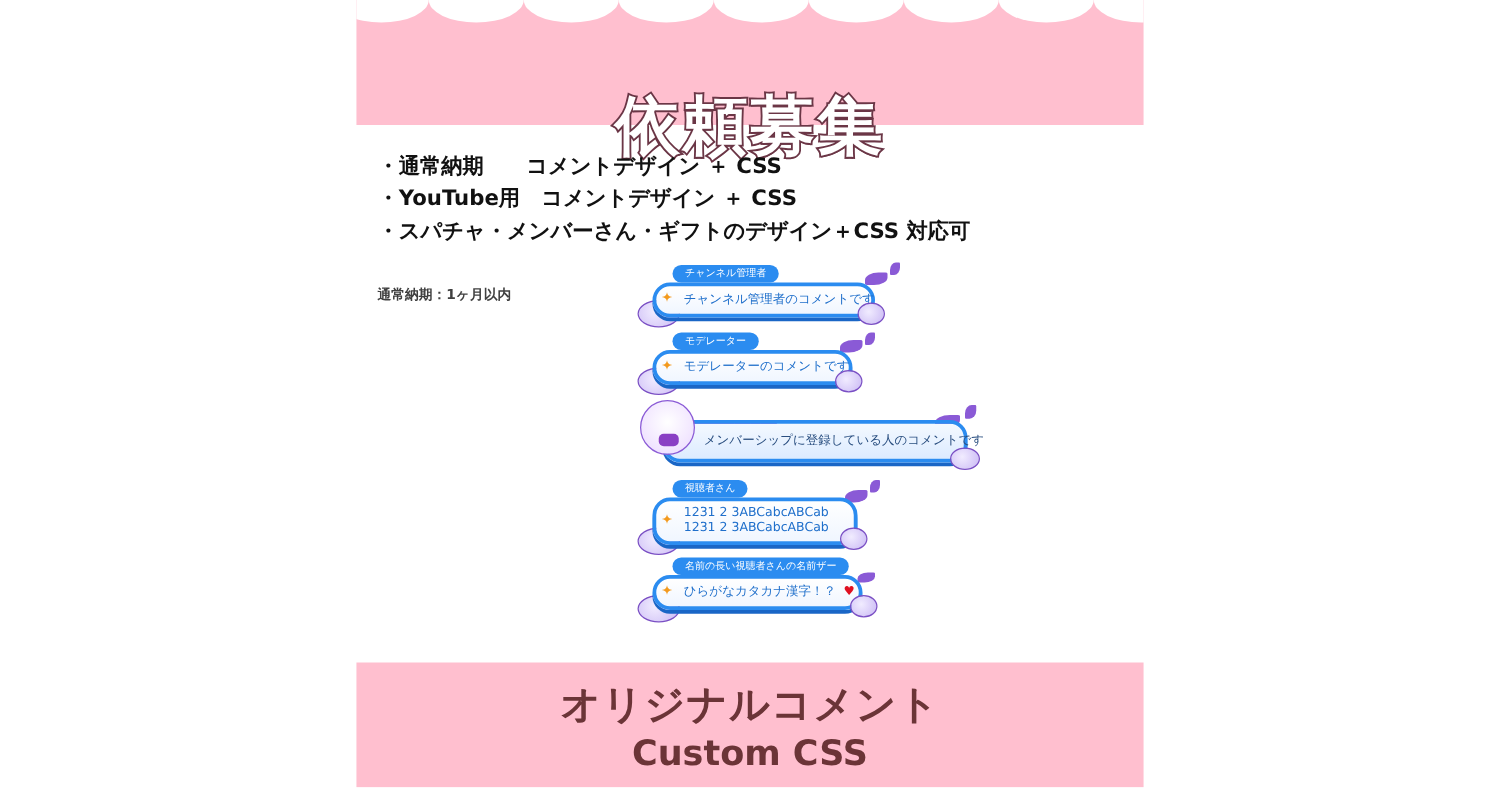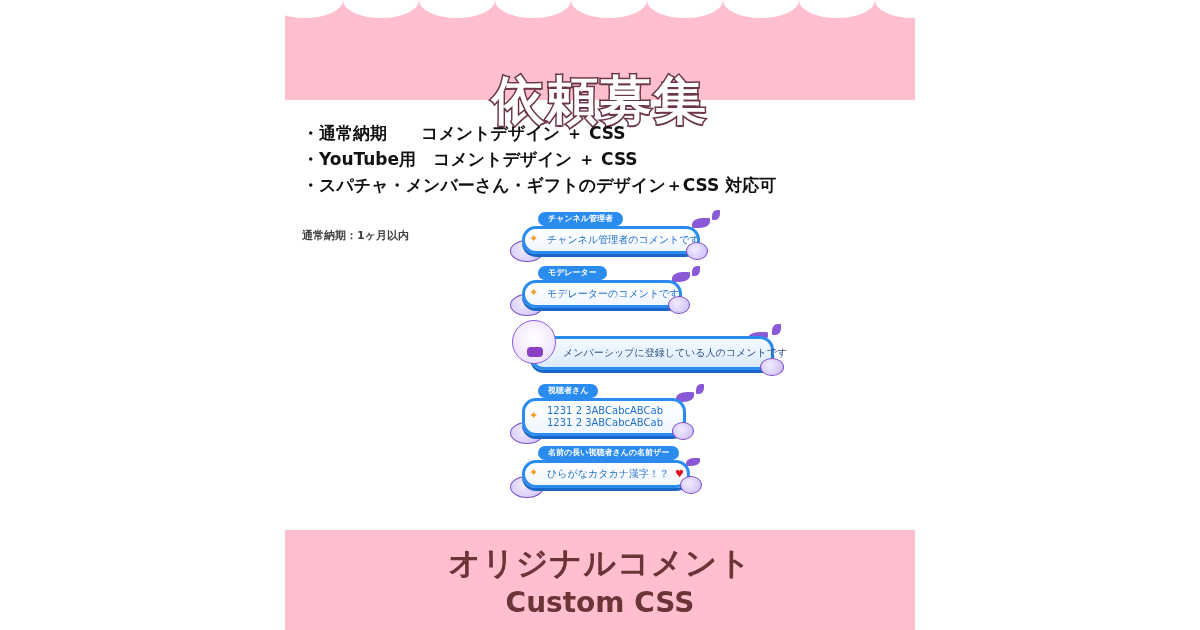--- a/index.html
+++ b/index.html
@@ -36,21 +36,21 @@
   .delivery {
     position: absolute; left: 17px; top: 228px;
     font-size: 11px; font-weight: bold; color: #404040;
   }
 
   
   .samples { position: absolute; left: 235px; top: 210px; width: 290px; height: 295px; }
   .sample { position: absolute; left: 0; }
   .name-pill {
     position: absolute; height: 14px; padding: 0 10px; border-radius: 8px;
-    background: #2b8cf0; color: #fff; font-size: 8px; font-weight: bold;
+    background: #2b8cf0; color: #fff; font-size: 8px; font-weight: normal;
     line-height: 14px; white-space: nowrap;
   }
   .name-pill.member { background: #a95fd8; }
   .bubble {
     position: absolute; border: 3px solid #2b8cf0; border-radius: 14px;
     background: linear-gradient(#ffffff, #f0f6ff);
     box-shadow: 0 3px 0 #1a66c6;
     color: #1f6fcb; font-size: 10px; line-height: 12px;
     padding: 0 8px 0 22px; display: flex; flex-direction: column; justify-content: center;
     white-space: nowrap;

